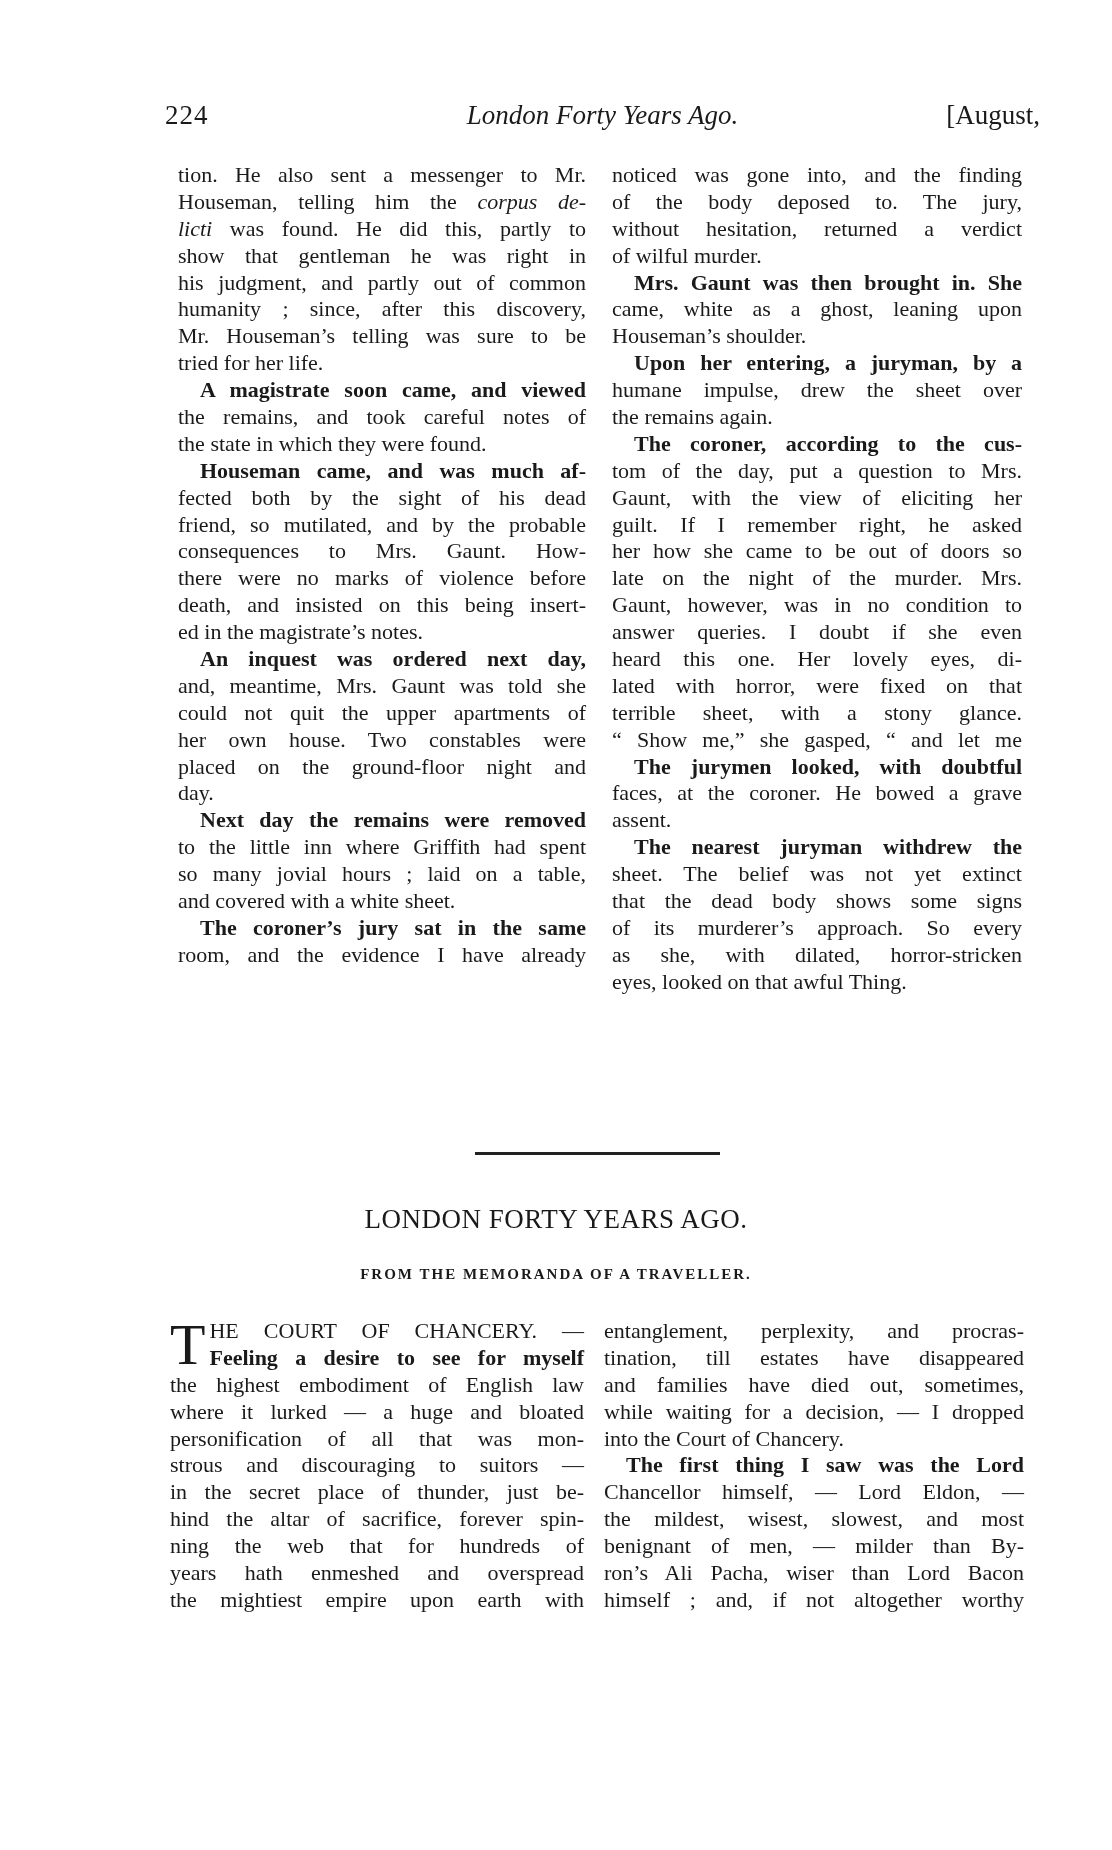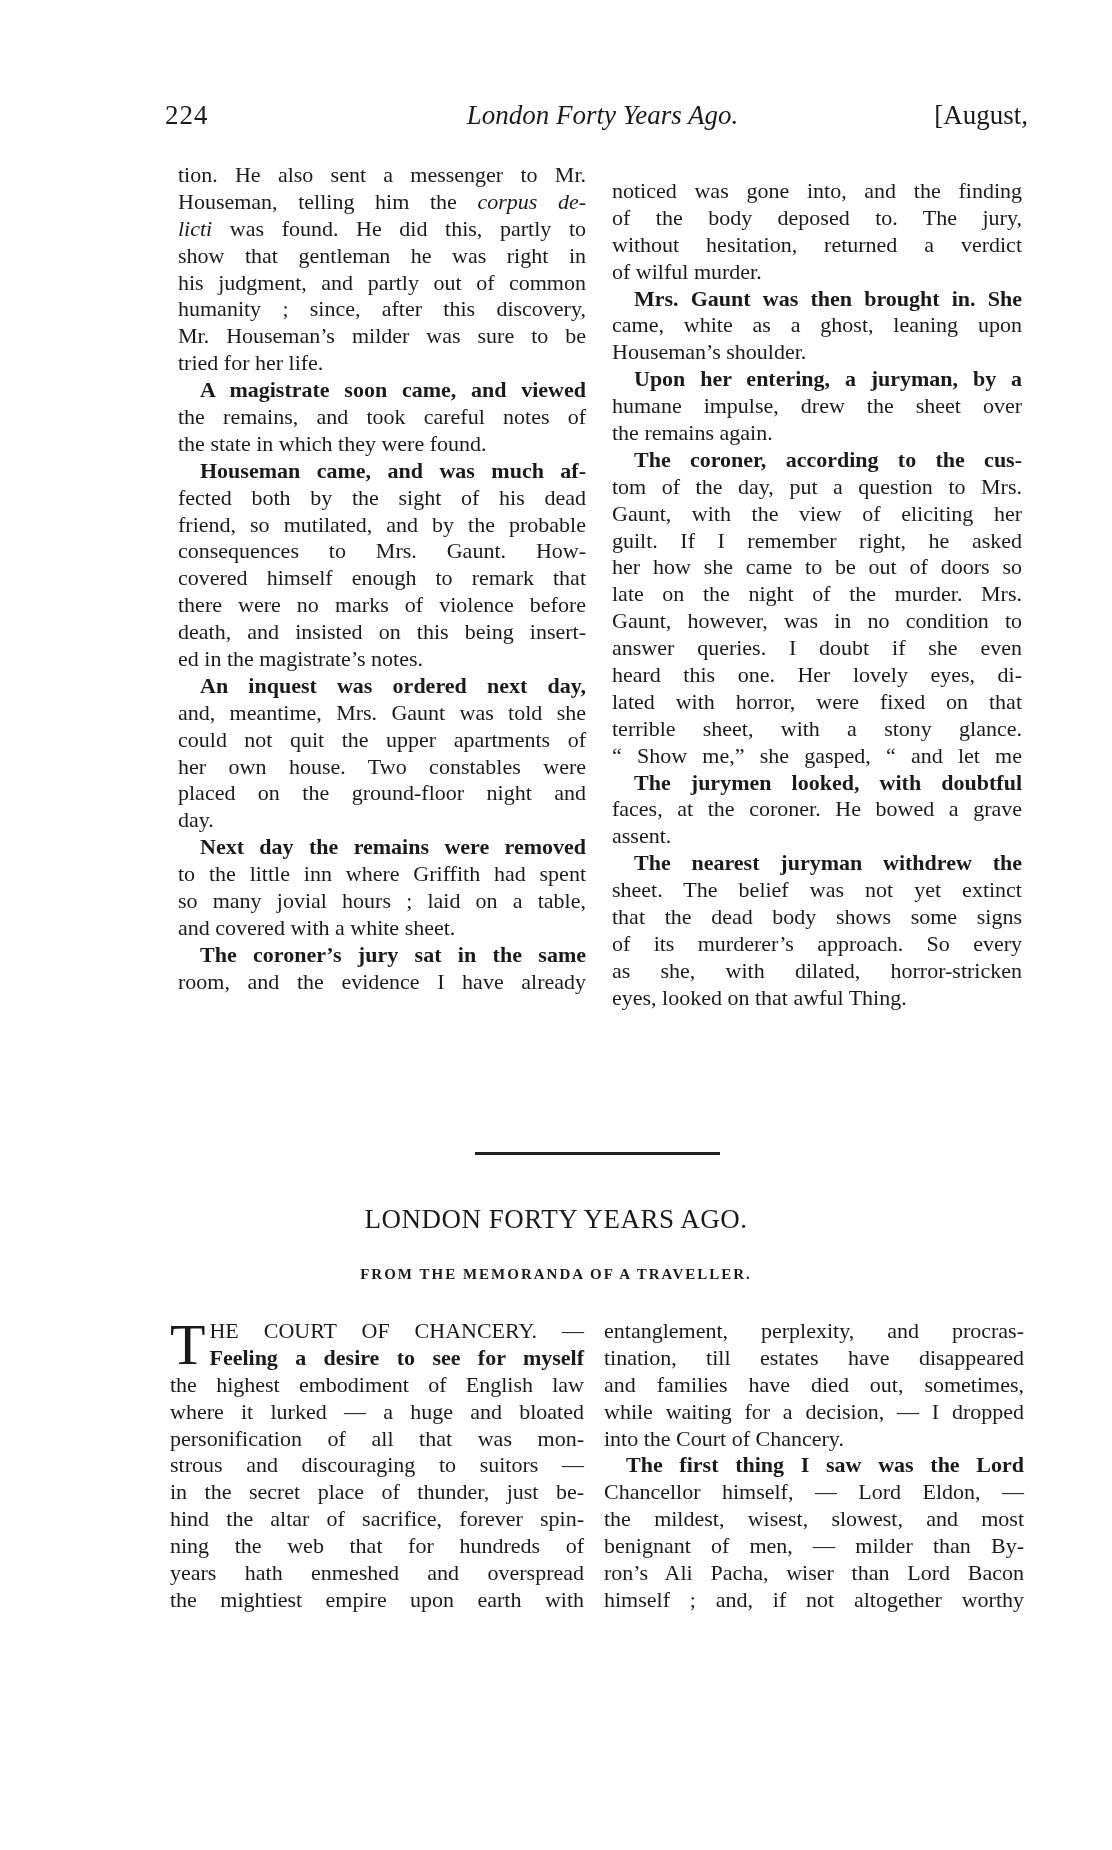--- a/index.html
+++ b/index.html
@@ -2,27 +2,27 @@
 <html><head>
 <meta charset="utf-8">
 <style>
   html, body { margin: 0; padding: 0; background: #ffffff; }
   body { width: 1112px; height: 1850px; position: relative; overflow: hidden;
          font-family: "Liberation Serif", "DejaVu Serif", serif; color: #1a1a1a; }
   .page { position: absolute; left: 0; top: 0; width: 1003px; height: 1850px; }
   .running-head { position: absolute; top: 100px; left: 165px; width: 875px; height: 36px; font-size: 27px; }
   .running-head .pno { position: absolute; left: 0; top: 0; letter-spacing: 1px; }
   .running-head .rtitle { position: absolute; left: 0; right: 0; top: 0; text-align: center; font-style: italic; }
-  .running-head .rmonth { position: absolute; right: 12px; top: 0; }
+  .running-head .rmonth { position: absolute; right: 0; top: 0; }
   .col { position: absolute; font-size: 22px; line-height: 26.9px; }
   .col .ln { display: block; height: 26.9px; white-space: nowrap; text-align: justify; text-align-last: justify; }
   .col .ln.last { text-align-last: left; }
   .col .ln.ind { padding-left: 22px; font-weight: bold; }
   .colA { left: 178px; top: 162px; width: 408px; }
-  .colB { left: 612px; top: 178px; width: 410px; }
+  .colB { left: 612px; top: 162px; width: 410px; }
   .colC { left: 170px; top: 1318px; width: 414px; }
   .colD { left: 604px; top: 1318px; width: 420px; }
   .divider { position: absolute; left: 475px; top: 1152px; width: 245px; height: 0; border-top: 3px solid #222; }
   .article-title { position: absolute; left: 0; width: 1112px; top: 1204px; text-align: center; font-size: 27px; letter-spacing: 0.5px; }
   .article-sub { position: absolute; left: 0; width: 1112px; top: 1266px; text-align: center; font-size: 15px; font-weight: bold; letter-spacing: 2px; }
   .dropcap { float: left; font-size: 58px; line-height: 50px; height: 50px; margin: 2px 4px 0 0; }
   i { font-style: italic; }
 </style>
 </head>
 <body>
@@ -35,30 +35,29 @@
     <span class="rmonth">[August,</span>
   </div>
 
   <div class="col colA">
       <span class="ln">tion.  He also sent a messenger to Mr.</span>
       <span class="ln">Houseman, telling him the <i>corpus de-</i></span>
       <span class="ln"><i>licti</i> was found.  He did this, partly to</span>
       <span class="ln">show that gentleman he was right in</span>
       <span class="ln">his judgment, and partly out of common</span>
       <span class="ln">humanity ;  since, after this discovery,</span>
-      <span class="ln">Mr. Houseman’s milder was sure to be</span>
+      <span class="ln">Mr. Houseman’s telling was sure to be</span>
       <span class="ln last">tried for her life.</span>
       <span class="ln ind">A magistrate soon came, and viewed</span>
       <span class="ln">the remains, and took careful notes of</span>
       <span class="ln last">the state in which they were found.</span>
       <span class="ln ind">Houseman came, and was much af-</span>
       <span class="ln">fected both by the sight of his dead</span>
       <span class="ln">friend, so mutilated, and by the probable</span>
       <span class="ln">consequences to Mrs. Gaunt.  How-</span>
-      <span class="ln">covered himself enough to remark that</span>
       <span class="ln">there were no marks of violence before</span>
       <span class="ln">death, and insisted on this being insert-</span>
       <span class="ln last">ed in the magistrate’s notes.</span>
       <span class="ln ind">An inquest was ordered next day,</span>
       <span class="ln">and, meantime, Mrs. Gaunt was told she</span>
       <span class="ln">could not quit the upper apartments of</span>
       <span class="ln">her own house.  Two constables were</span>
       <span class="ln">placed on the ground-floor night and</span>
       <span class="ln last">day.</span>
       <span class="ln ind">Next day the remains were removed</span>

